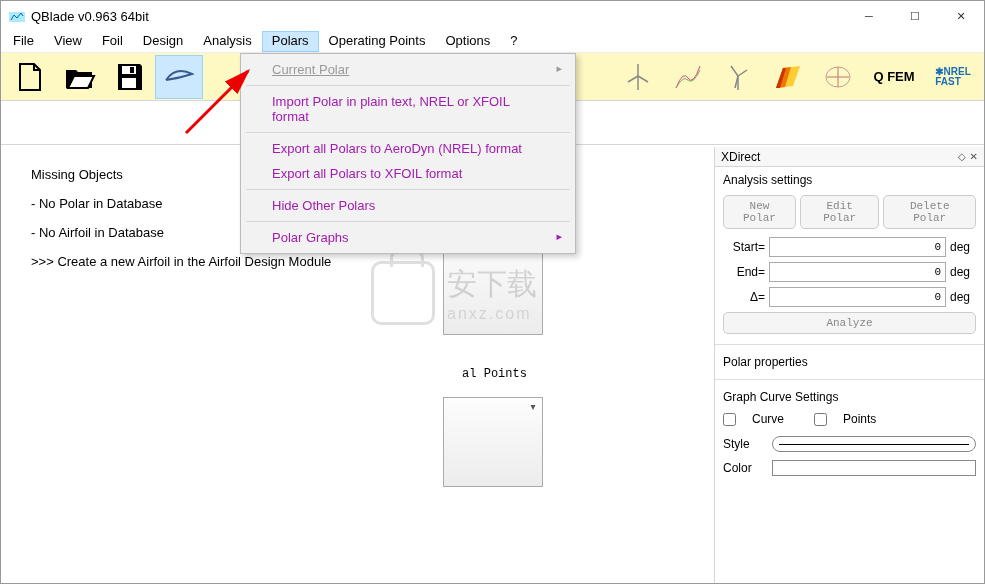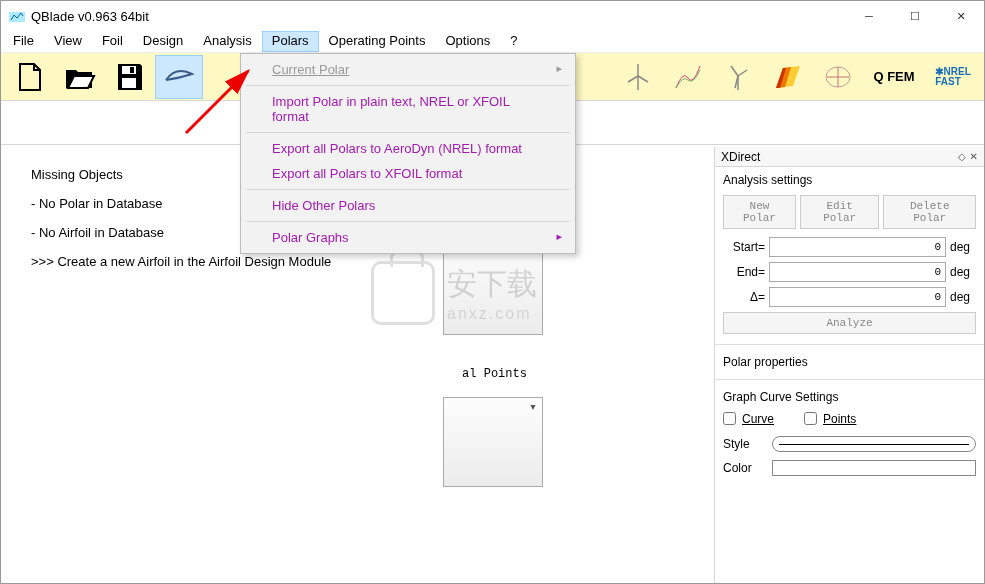--- a/index.html
+++ b/index.html
@@ -30,28 +30,28 @@
 .main-area { position: absolute; top: 146px; left: 0; right: 0; bottom: 0; display: flex; }
 .content { flex: 1; padding: 20px 30px; font-family: "Courier New", monospace; font-size: 13px; color: #000; }
 .content p { margin-bottom: 14px; }
 
 .docked { width: 270px; border-left: 1px solid #d6d6d6; display: flex; flex-direction: column; font-size: 12px; }
 .dock-title { height: 20px; border-bottom: 1px solid #d6d6d6; display: flex; align-items: center; padding: 0 6px; font-family: "Courier New", monospace; background: #f7f7f7; }
 .dock-title .dock-btns { margin-left: auto; display: flex; gap: 4px; font-size: 10px; color: #555; }
 .panel { padding: 6px 8px; font-family: "Courier New", monospace; }
 .panel .sect-title { margin-bottom: 8px; }
 .panel .btn-row { display: flex; gap: 4px; margin-bottom: 8px; }
-.panel button { font-family: "Courier New", monospace; font-size: 11px; padding: 4px 6px; background: #f5f5f5; border: 1px solid #ccc; border-radius: 0; color: #888; cursor: default; }
+.panel button { font-family: "Courier New", monospace; font-size: 11px; padding: 4px 6px; background: #f5f5f5; border: 1px solid #ccc; border-radius: 5px; color: #888; cursor: default; }
 .panel button.wide { width: 100%; text-align: center; color: #888; }
 .panel .field-row { display: flex; align-items: center; margin-bottom: 5px; gap: 4px; }
 .panel .field-row .lbl { width: 42px; text-align: right; }
 .panel .field-row input { flex: 1; height: 20px; border: 1px solid #aaa; text-align: right; padding-right: 4px; font-family: "Courier New", monospace; font-size: 11px; }
 .panel .field-row .unit { width: 26px; }
 .panel hr { border: none; border-top: 1px solid #ddd; margin: 10px -8px; }
-.panel .chk { display: flex; gap: 6px; text-decoration: underline; }
+.panel .chk { display: flex; align-items: center; gap: 16px; }
 .panel .chk input { width: 13px; height: 13px; }
 .panel .chk-row { display: flex; gap: 30px; margin-bottom: 10px; }
 .panel .style-row { display: flex; align-items: center; margin-bottom: 8px; gap: 11px; }
 .panel .style-row .lbl2 { width: 38px; }
 .panel .style-row .swatch { flex: 1; height: 16px; border: 1px solid #888; border-radius: 8px; background: #fff; position: relative; }
 .panel .style-row .swatch.line::before { content: ""; position: absolute; left: 6px; right: 6px; top: 50%; border-top: 1px solid #000; }
 .panel .style-row .swatch.color { border-radius: 0; height: 16px; }
 
 .dropdown-menu { position: absolute; top: 52px; left: 239px; width: 336px; background: #f2f2f2; border: 1px solid #bcbcbc; box-shadow: 3px 3px 6px rgba(0,0,0,0.2); padding: 3px; font-size: 13px; z-index: 100; }
 .dropdown-menu .mi { padding: 5px 24px 5px 28px; color: #a21caf; position: relative; }

